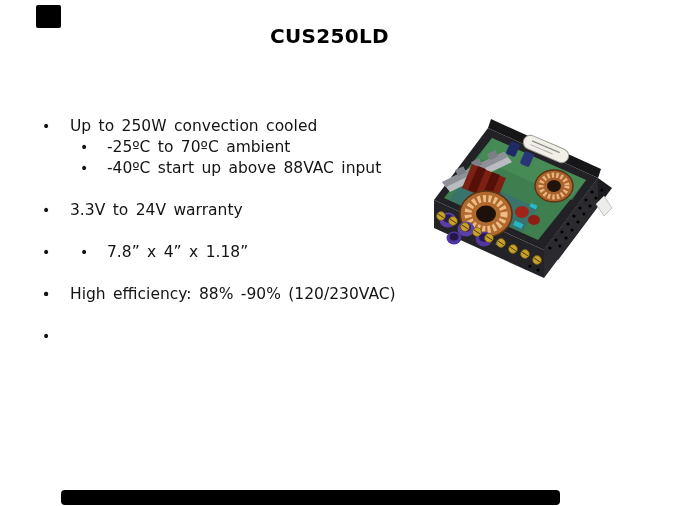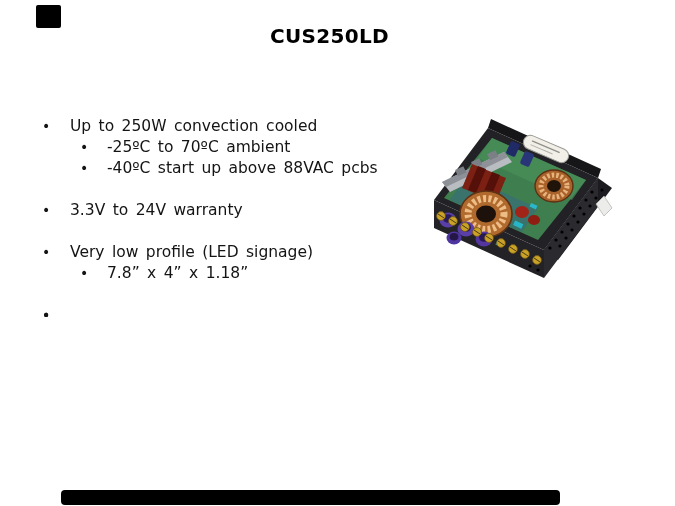--- a/index.html
+++ b/index.html
@@ -38,39 +38,39 @@
   <div class="line lvl1">
     <span class="dot">•</span>
     <span class="txt">Up to 250W convection cooled</span>
   </div>
   <div class="line lvl2">
     <span class="dot">•</span>
     <span class="txt">-25ºC to 70ºC ambient</span>
   </div>
   <div class="line lvl2">
     <span class="dot">•</span>
-    <span class="txt">-40ºC start up above 88VAC pcbs</span>
+    <span class="txt">-40ºC start up above 88VAC input</span>
   </div>
   <div class="line lvl1 gap">
     <span class="dot">•</span>
     <span class="txt">3.3V to 24V warranty</span>
   </div>
   <div class="line lvl1 gap">
     <span class="dot">•</span>
-    <span class="txt">Very low profile (LED signage)</span>
   </div>
   <div class="line lvl2">
     <span class="dot">•</span>
     <span class="txt">7.8” x 4” x 1.18”</span>
   </div>
   <div class="line lvl1 gap">
     <span class="dot">•</span>
   </div>
   <div class="line lvl1 gap">
     <span class="dot">•</span>
+    <span class="txt">High efficiency: 88% -90% (120/230VAC)</span>
   </div>
   <div class="line lvl1 gap">
     <span class="dot">•</span>
   </div>
 </div>
 
 <div class="photo">
   <svg width="190" height="178" viewBox="0 0 190 178" xmlns="http://www.w3.org/2000/svg">
 
     <polygon points="65,3 175,53 172,62 62,12" fill="#161618"></polygon>

